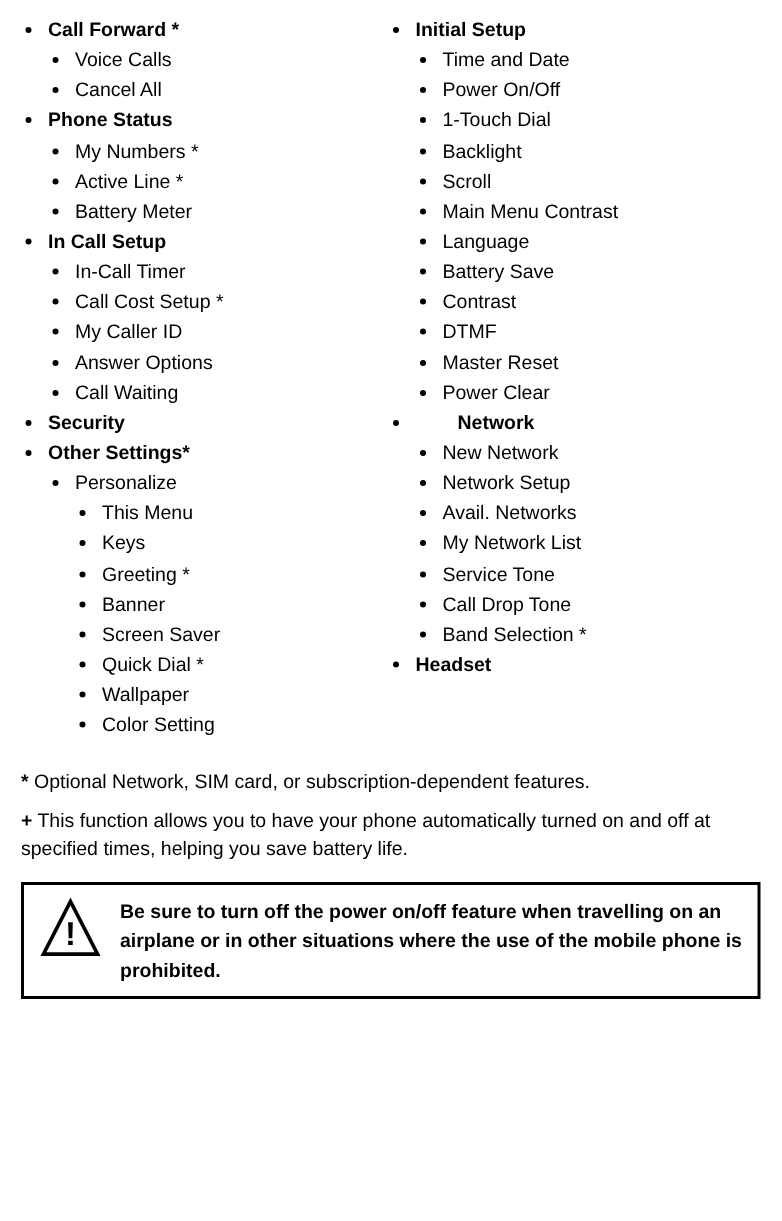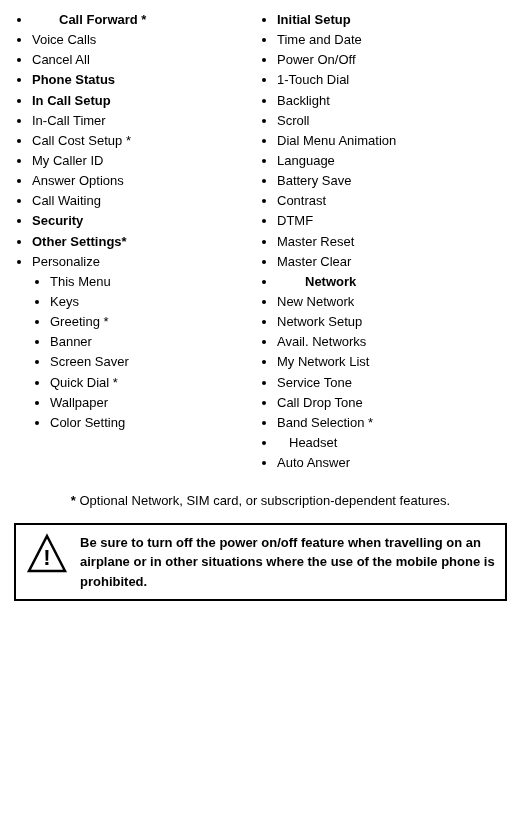--- a/index.html
+++ b/index.html
@@ -33,38 +33,38 @@
     .col-right {
       flex: 1;
     }
     ul.level1 {
       list-style: disc;
       margin-left: 18px;
       margin-bottom: 0;
     }
     ul.level2 {
       list-style: disc;
+      margin-left: 18px;
     }
     ul.level3 {
       list-style: disc;
       margin-left: 18px;
     }
     li {
       line-height: 1.55;
       font-size: 13px;
     }
     .footnote-area {
       margin-top: 18px;
       border-top: none;
     }
     .footnote {
       font-size: 13px;
       margin-bottom: 6px;
       line-height: 1.5;
-      text-align: center;
     }
     .warning-box {
       display: flex;
       flex-direction: row;
       align-items: flex-start;
       border: 2px solid #000;
       padding: 8px 10px;
       margin-top: 12px;
       background: #fff;
       gap: 12px;
@@ -94,25 +94,29 @@
   </style>
 </head>
 <body>
 
 <div class="wrapper">
 
   <div class="two-col">
 
     <div class="col-left">
       <ul class="level1">
-          <li><span style="font-weight: bold; margin-left: 27px;">Call Forward *</span><ul class="level2">
+          <li><span style="font-weight: bold;">Call Forward *</span><ul class="level2">
               <li><span>Voice Calls</span></li>
               <li><span>Cancel All</span></li>
             </ul></li>
-          <li><span style="font-weight: bold;">Phone Status</span></li>
+          <li><span style="font-weight: bold;">Phone Status</span><ul class="level2">
+              <li><span>My Numbers *</span></li>
+              <li><span>Active Line *</span></li>
+              <li><span>Battery Meter</span></li>
+            </ul></li>
           <li><span style="font-weight: bold; text-align: right;">In Call Setup</span><ul class="level2">
               <li><span>In-Call Timer</span></li>
               <li><span>Call Cost Setup *</span></li>
               <li><span>My Caller ID</span></li>
               <li><span>Answer Options</span></li>
               <li><span>Call Waiting</span></li>
             </ul></li>
           <li><span style="font-weight: bold;">Security</span></li>
           <li><span style="font-weight: bold;">Other Settings*</span><ul class="level2">
               <li><span>Personalize</span><ul class="level3">
@@ -130,46 +134,45 @@
     </div>
 
     <div class="col-right">
       <ul class="level1">
           <li><span style="font-weight: bold;">Initial Setup</span><ul class="level2">
               <li><span>Time and Date</span></li>
               <li><span>Power On/Off</span></li>
               <li><span>1-Touch Dial</span></li>
               <li><span>Backlight</span></li>
               <li><span>Scroll</span></li>
-              <li><span>Dial Menu Animation</span></li>
+              <li><span>Main Menu Contrast</span></li>
               <li><span>Language</span></li>
               <li><span>Battery Save</span></li>
               <li><span>Contrast</span></li>
               <li><span>DTMF</span></li>
               <li><span>Master Reset</span></li>
-              <li><span>Master Clear</span></li>
+              <li><span>Power Clear</span></li>
             </ul></li>
           <li><span style="font-weight: bold; margin-left: 28px;">Network</span><ul class="level2">
               <li><span>New Network</span></li>
               <li><span>Network Setup</span></li>
               <li><span>Avail. Networks</span></li>
               <li><span>My Network List</span></li>
               <li><span>Service Tone</span></li>
               <li><span>Call Drop Tone</span></li>
               <li><span>Band Selection *</span></li>
             </ul></li>
-          <li><span style="font-weight: normal; margin-left: 12px;">Headset</span><ul class="level2">
-              <li><span>Auto Answer</span></li>
-            </ul></li>
+          <li><span style="font-weight: bold;">Headset</span></li>
         </ul>
     </div>
   </div>
 
   <div class="footnote-area" id="footnotes-area">
       <p class="footnote"><strong>*</strong>  Optional Network, SIM card, or subscription-dependent features.</p>
+      <p class="footnote"><strong>+</strong>  This function allows you to have your phone automatically turned on and off at specified times, helping you save battery life.</p>
     </div>
 
   <div class="warning-box">
     <div class="warning-icon">
       <svg viewBox="0 0 42 42" xmlns="http://www.w3.org/2000/svg">
         <polygon points="21,3 39,38 3,38" fill="none" stroke="#000" stroke-width="2.5"></polygon>
         <text x="21" y="32" text-anchor="middle" font-size="22" font-weight="bold" fill="#000">!</text>
       </svg>
     </div>
     <div class="warning-text">Be sure to turn off the power on/off feature when travelling on an airplane or in other situations where the use of the mobile phone is prohibited.</div>

